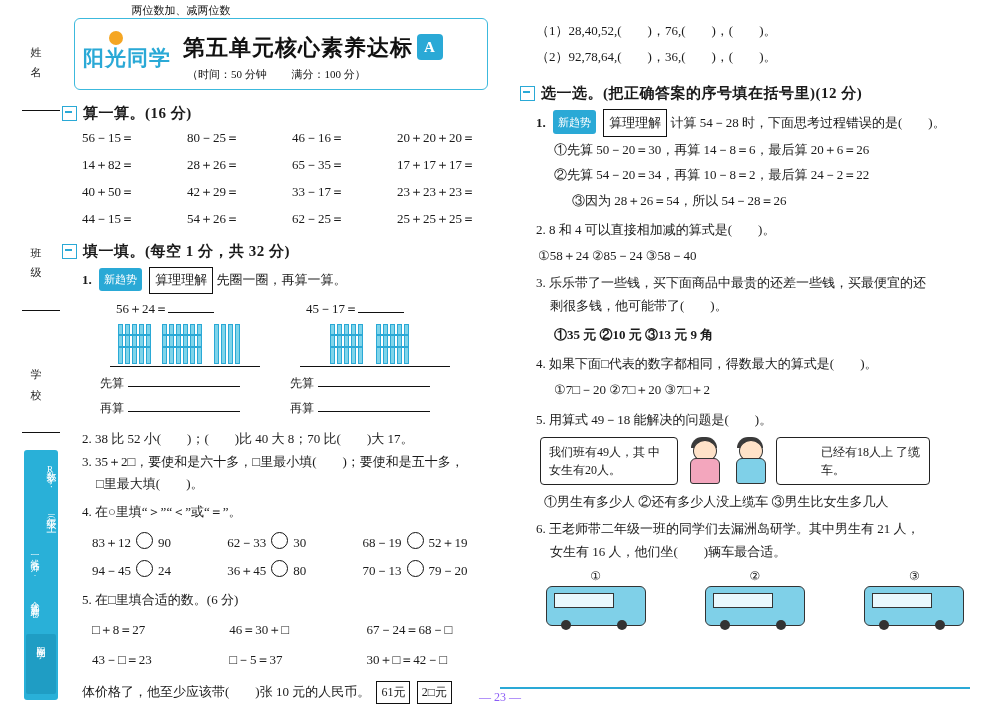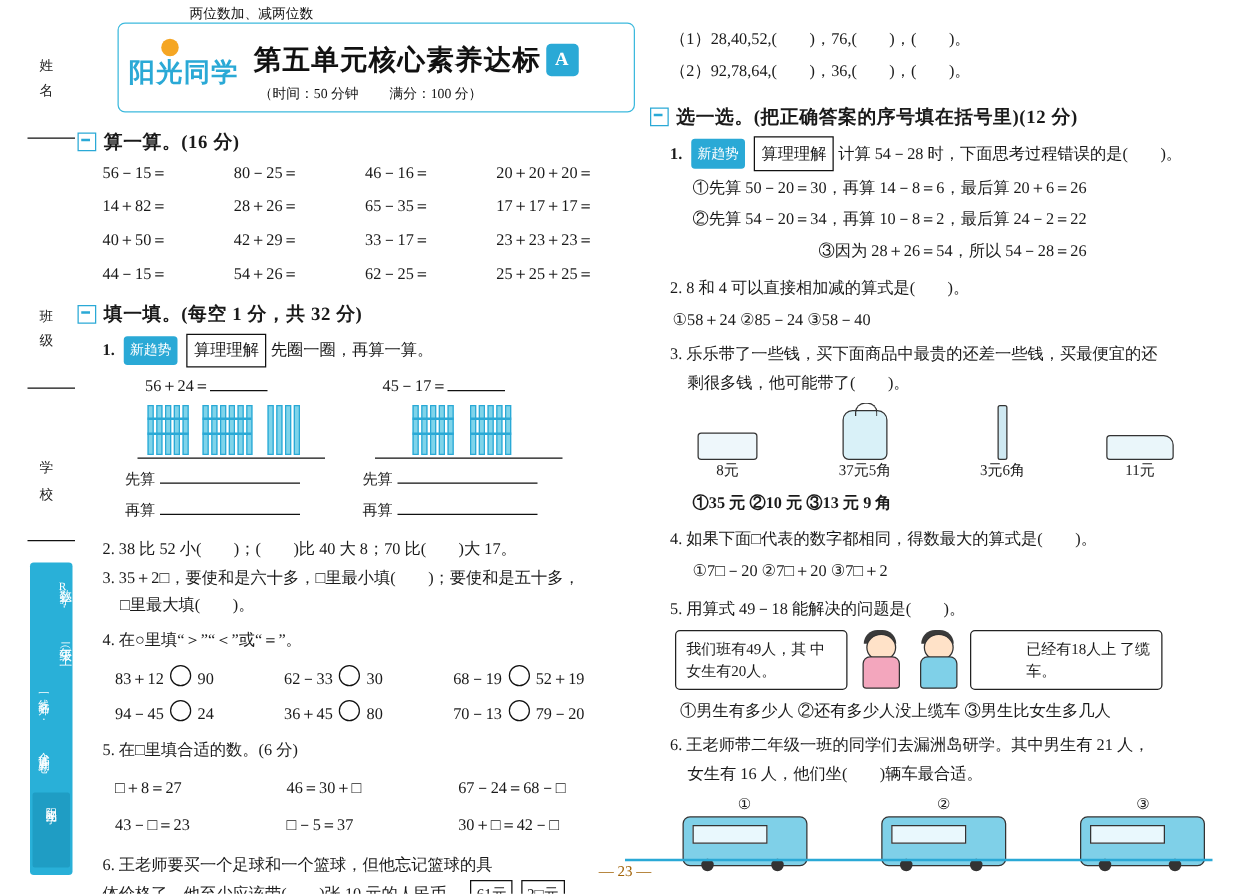--- a/index.html
+++ b/index.html
@@ -10,21 +10,21 @@
   .side-line{position:absolute;left:0px;width:38px;border-top:1px solid #111;}
   .sidebox{position:absolute;left:2px;top:430px;width:34px;height:250px;background:#29b0d8;border-radius:3px;}
   .sidebox .vt{position:absolute;left:9px;top:14px;writing-mode:vertical-rl;text-orientation:upright;color:#fff;font-size:10px;letter-spacing:2px;}
   .sidebox .vt2{position:absolute;left:21px;top:14px;writing-mode:vertical-rl;text-orientation:upright;color:#fff;font-size:9px;letter-spacing:1px;}
   .sidelogo{position:absolute;left:4px;top:614px;width:30px;height:60px;background:#1f9dc4;border-radius:2px;}
   .sidelogo span{position:absolute;left:8px;top:6px;writing-mode:vertical-rl;color:#fff;font-size:9px;letter-spacing:1px;}
 
   .col-left{position:absolute;left:62px;top:18px;width:440px;height:680px;}
   .col-right{position:absolute;left:520px;top:18px;width:450px;height:680px;}
 
-  .headerbox{position:relative;margin-left:32px;width:412px;height:70px;border:1.5px solid #3cb9dd;border-radius:6px;background:#fff;}
+  .headerbox{position:relative;margin-left:12px;width:412px;height:70px;border:1.5px solid #3cb9dd;border-radius:6px;background:#fff;}
   .hb-title{position:absolute;left:-14px;top:-16px;width:240px;text-align:center;font-size:11px;color:#111;}
   .hb-logo{position:absolute;left:8px;top:16px;width:92px;height:40px;}
   .hb-logo .sun{position:absolute;left:26px;top:-4px;width:14px;height:14px;border-radius:50%;background:#f5a623;}
   .hb-logo .lg{position:absolute;left:0px;top:9px;font-size:21px;font-weight:bold;color:#2aa9d6;letter-spacing:1px;font-family:"Liberation Sans",sans-serif;}
   .hb-main{position:absolute;left:108px;top:14px;font-size:22px;font-weight:bold;color:#111;letter-spacing:1px;}
   .hb-a{display:inline-block;width:26px;height:26px;background:#2aa9d6;color:#fff;border-radius:4px;text-align:center;line-height:26px;font-size:15px;margin-left:4px;vertical-align:3px;}
   .hb-sub{position:absolute;left:112px;top:48px;font-size:11px;color:#111;}
   .hb-sub span{margin-right:22px;}
 
   .sec-head{display:flex;align-items:center;margin:14px 0 6px 0;}
@@ -81,21 +81,21 @@
   .kid .body{position:absolute;left:6px;top:20px;width:28px;height:24px;border-radius:6px 6px 3px 3px;background:#7fd0e8;border:1.2px solid #333;}
   .kid.g .body{background:#f3a6bd;}
 
   .buses{display:flex;margin-left:20px;margin-top:6px;gap:48px;}
   .bus{width:112px;text-align:center;font-size:12px;}
   .busimg{width:98px;height:38px;margin:0 auto 3px auto;border:1.5px solid #333;border-radius:6px;background:#7fd0e8;position:relative;}
   .busimg:before{content:"";position:absolute;left:7px;top:6px;width:58px;height:13px;background:#e9f8fd;border:1px solid #333;}
   .busimg:after{content:"";position:absolute;left:14px;bottom:-5px;width:10px;height:10px;border-radius:50%;background:#333;box-shadow:56px 0 0 #333;}
   .busnum{font-size:12px;margin-bottom:2px;}
 
-  .pagenum{position:absolute;left:0;right:0;bottom:10px;text-align:center;font-size:12px;color:#a16207;}
+  .pagenum{position:absolute;left:0;right:0;bottom:10px;text-align:center;font-size:12px;color:#8b5cf6;}
   .footline{position:absolute;left:500px;right:30px;bottom:26px;border-top:2px solid #2aa9d6;}
 </style>
 </head>
 <body>
 
 <div class="page">
 
   <div class="sidebar">
     <div class="side-label" style="top:18px;">姓 名</div>
     <div class="side-line" style="top:90px;"></div>
@@ -260,21 +260,20 @@
         <span class="cell">67－24＝68－□</span>
       </div>
       <div class="r">
         <span class="cell">43－□＝23</span>
         <span class="cell">□－5＝37</span>
         <span class="cell">30＋□＝42－□</span>
       </div>
     </div>
 
     <div class="q" style="line-height:1.75;margin-top:6px;">
-      <div>6. 王老师要买一个足球和一个篮球，但他忘记篮球的具</div>
       <div>
         <span>体价格了，他至少应该带(　　)张 10 元的人民币。</span>
         <span class="price">61元</span>
         <span class="price">2□元</span>
       </div>
     </div>
 
   </div>
 
   <div class="col-right">
@@ -288,58 +287,32 @@
     </div>
 
     <div class="rq" style="margin-left:16px;">
       <span class="qn">1.</span>
       <span class="tag">新趋势</span>
       <span class="boxed">算理理解</span>
       <span>计算 54－28 时，下面思考过程错误的是(　　)。</span>
     </div>
     <div class="optline" style="margin-left:34px;">①先算 50－20＝30，再算 14－8＝6，最后算 20＋6＝26</div>
     <div class="optline" style="margin-left:34px;">②先算 54－20＝34，再算 10－8＝2，最后算 24－2＝22</div>
-    <div class="optline" style="margin-left:34px;text-align:center;">③因为 28＋26＝54，所以 54－28＝26</div>
+    <div class="optline" style="margin-left:52px;">③因为 28＋26＝54，所以 54－28＝26</div>
 
     <div class="rq" style="margin-left:16px;margin-top:4px;">2. 8 和 4 可以直接相加减的算式是(　　)。</div>
     <div class="optline" style="margin-left:18px;">
       <span class="opt">①58＋24</span>
       <span class="opt">②85－24</span>
       <span class="opt">③58－40</span>
     </div>
 
     <div class="rq" style="margin-left:16px;margin-top:4px;line-height:1.75;">
       <div>3. 乐乐带了一些钱，买下面商品中最贵的还差一些钱，买最便宜的还</div>
       <div style="margin-left:14px;">剩很多钱，他可能带了(　　)。</div>
-    </div>
-    <div class="items">
-      <div class="item">
-        <div class="itembox">
-            <div class="eraser"></div>
-          </div>
-        <div>8元</div>
-      </div>
-      <div class="item">
-        <div class="itembox">
-            <div class="bag"></div>
-          </div>
-        <div>37元5角</div>
-      </div>
-      <div class="item">
-        <div class="itembox">
-            <div class="brush"></div>
-          </div>
-        <div>3元6角</div>
-      </div>
-      <div class="item">
-        <div class="itembox">
-            <div class="stapler"></div>
-          </div>
-        <div>11元</div>
-      </div>
     </div>
     <div class="optline" style="margin-left:34px;margin-top:4px;font-weight:bold;">
       <span class="opt">①35 元</span>
       <span class="opt">②10 元</span>
       <span class="opt">③13 元 9 角</span>
     </div>
 
     <div class="rq" style="margin-left:16px;margin-top:4px;">4. 如果下面□代表的数字都相同，得数最大的算式是(　　)。</div>
     <div class="optline" style="margin-left:34px;">
       <span class="opt">①7□－20</span>

